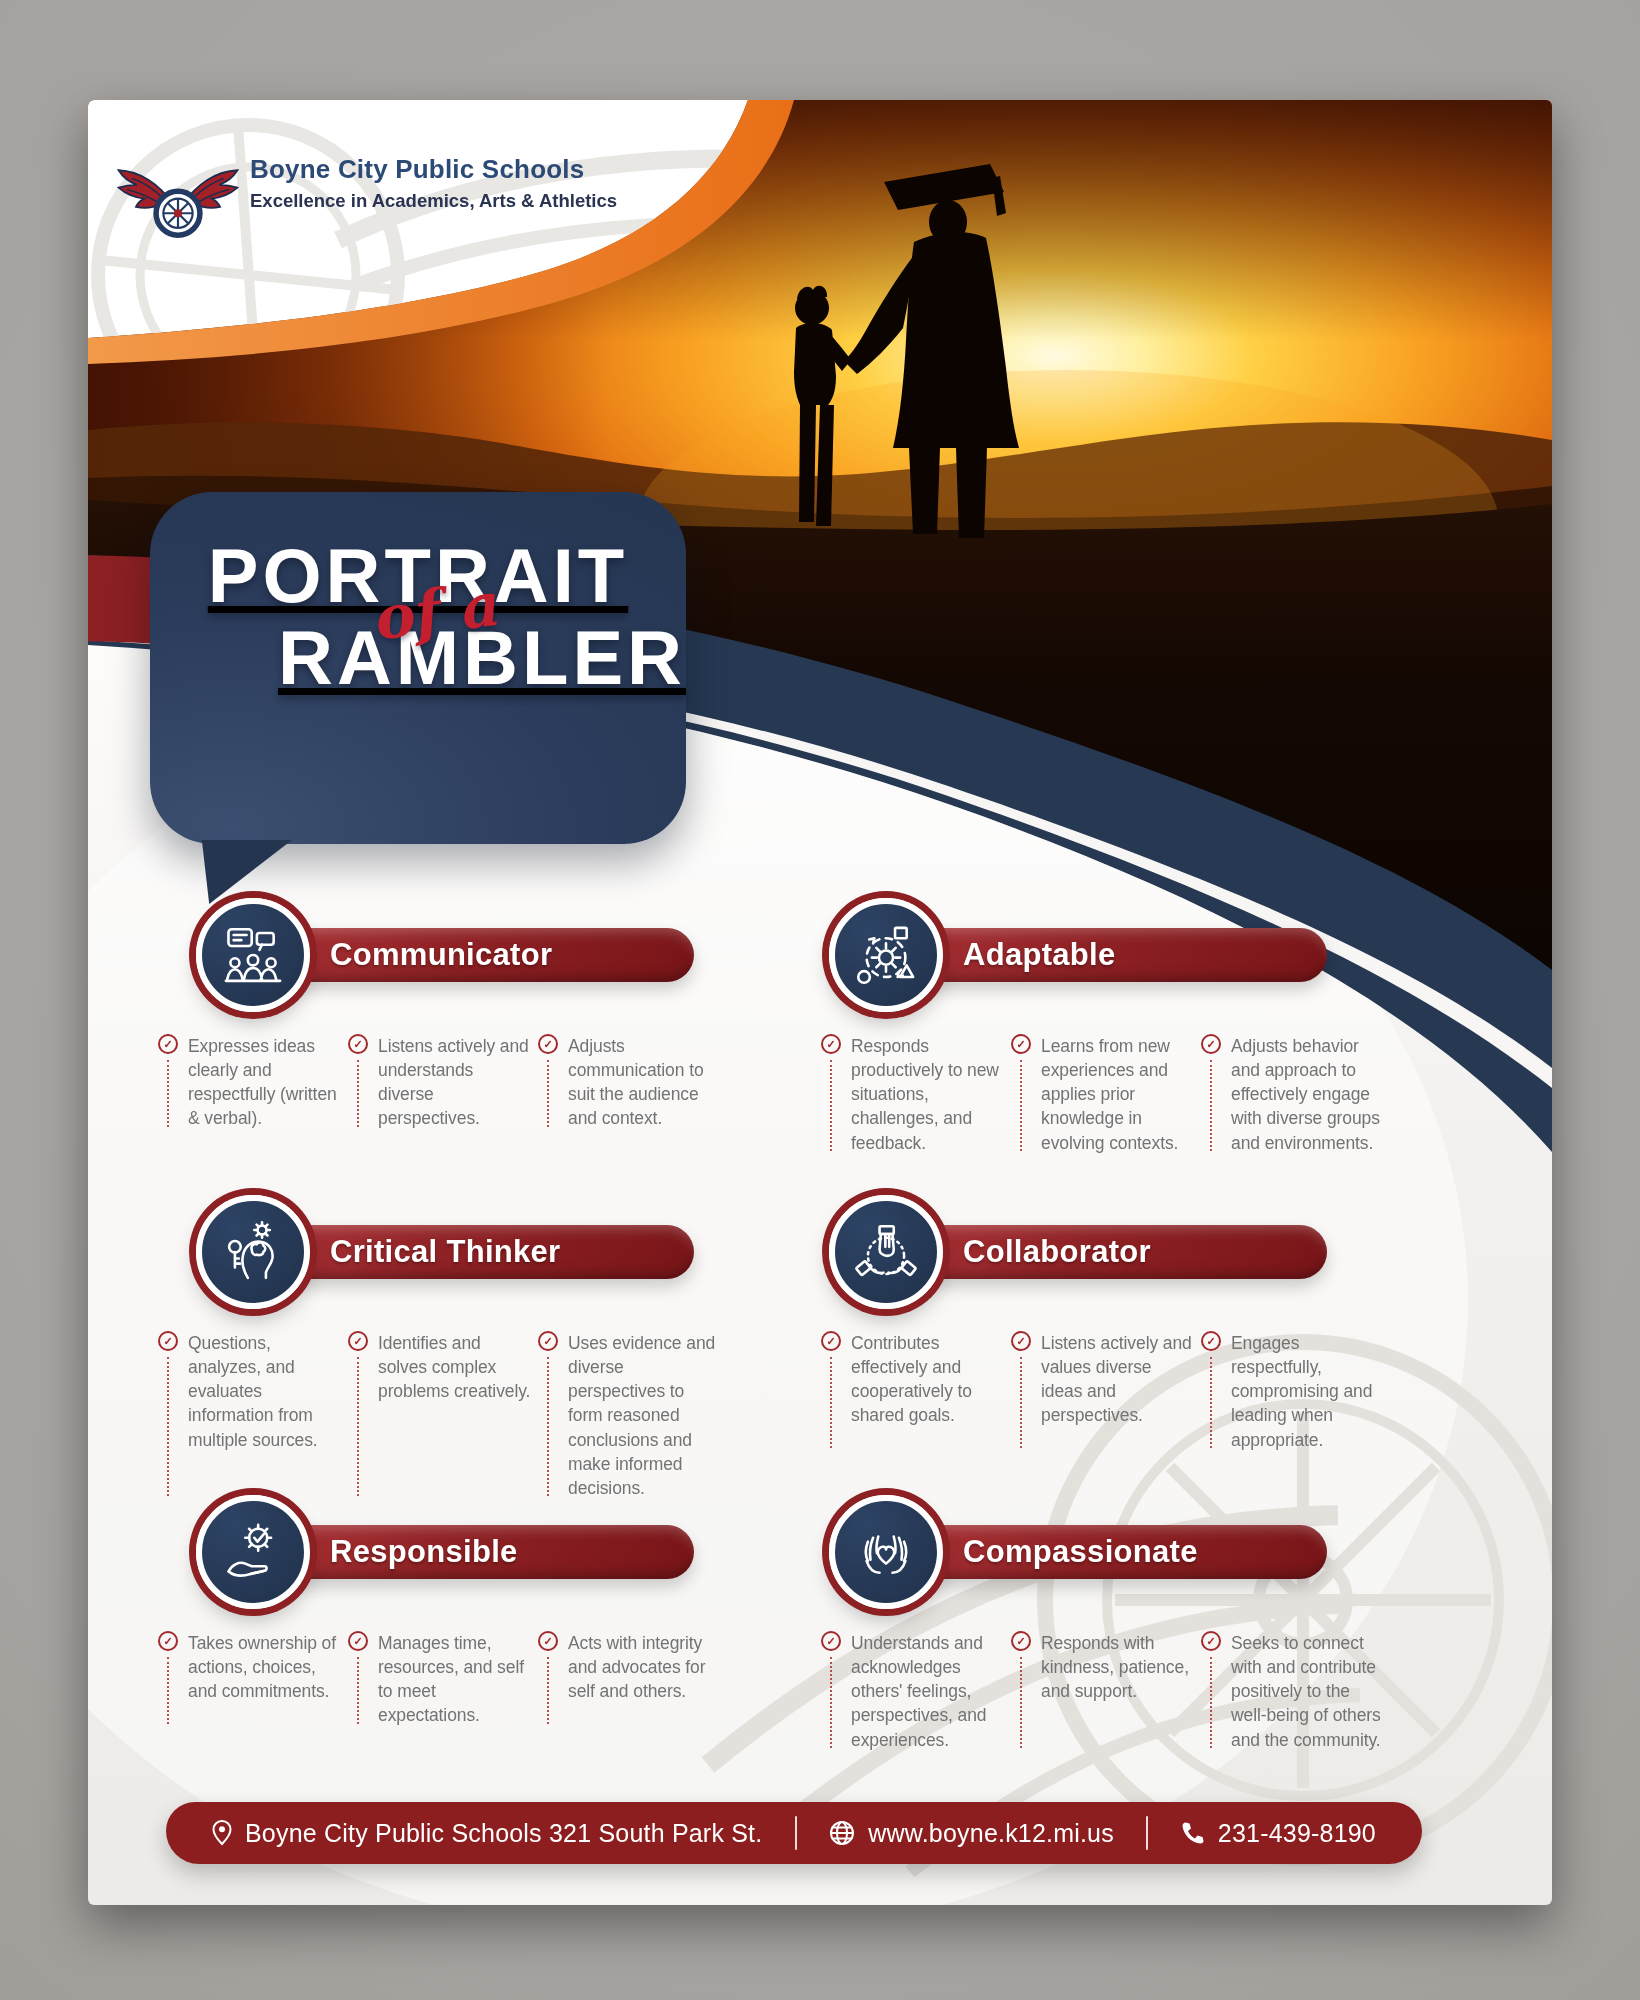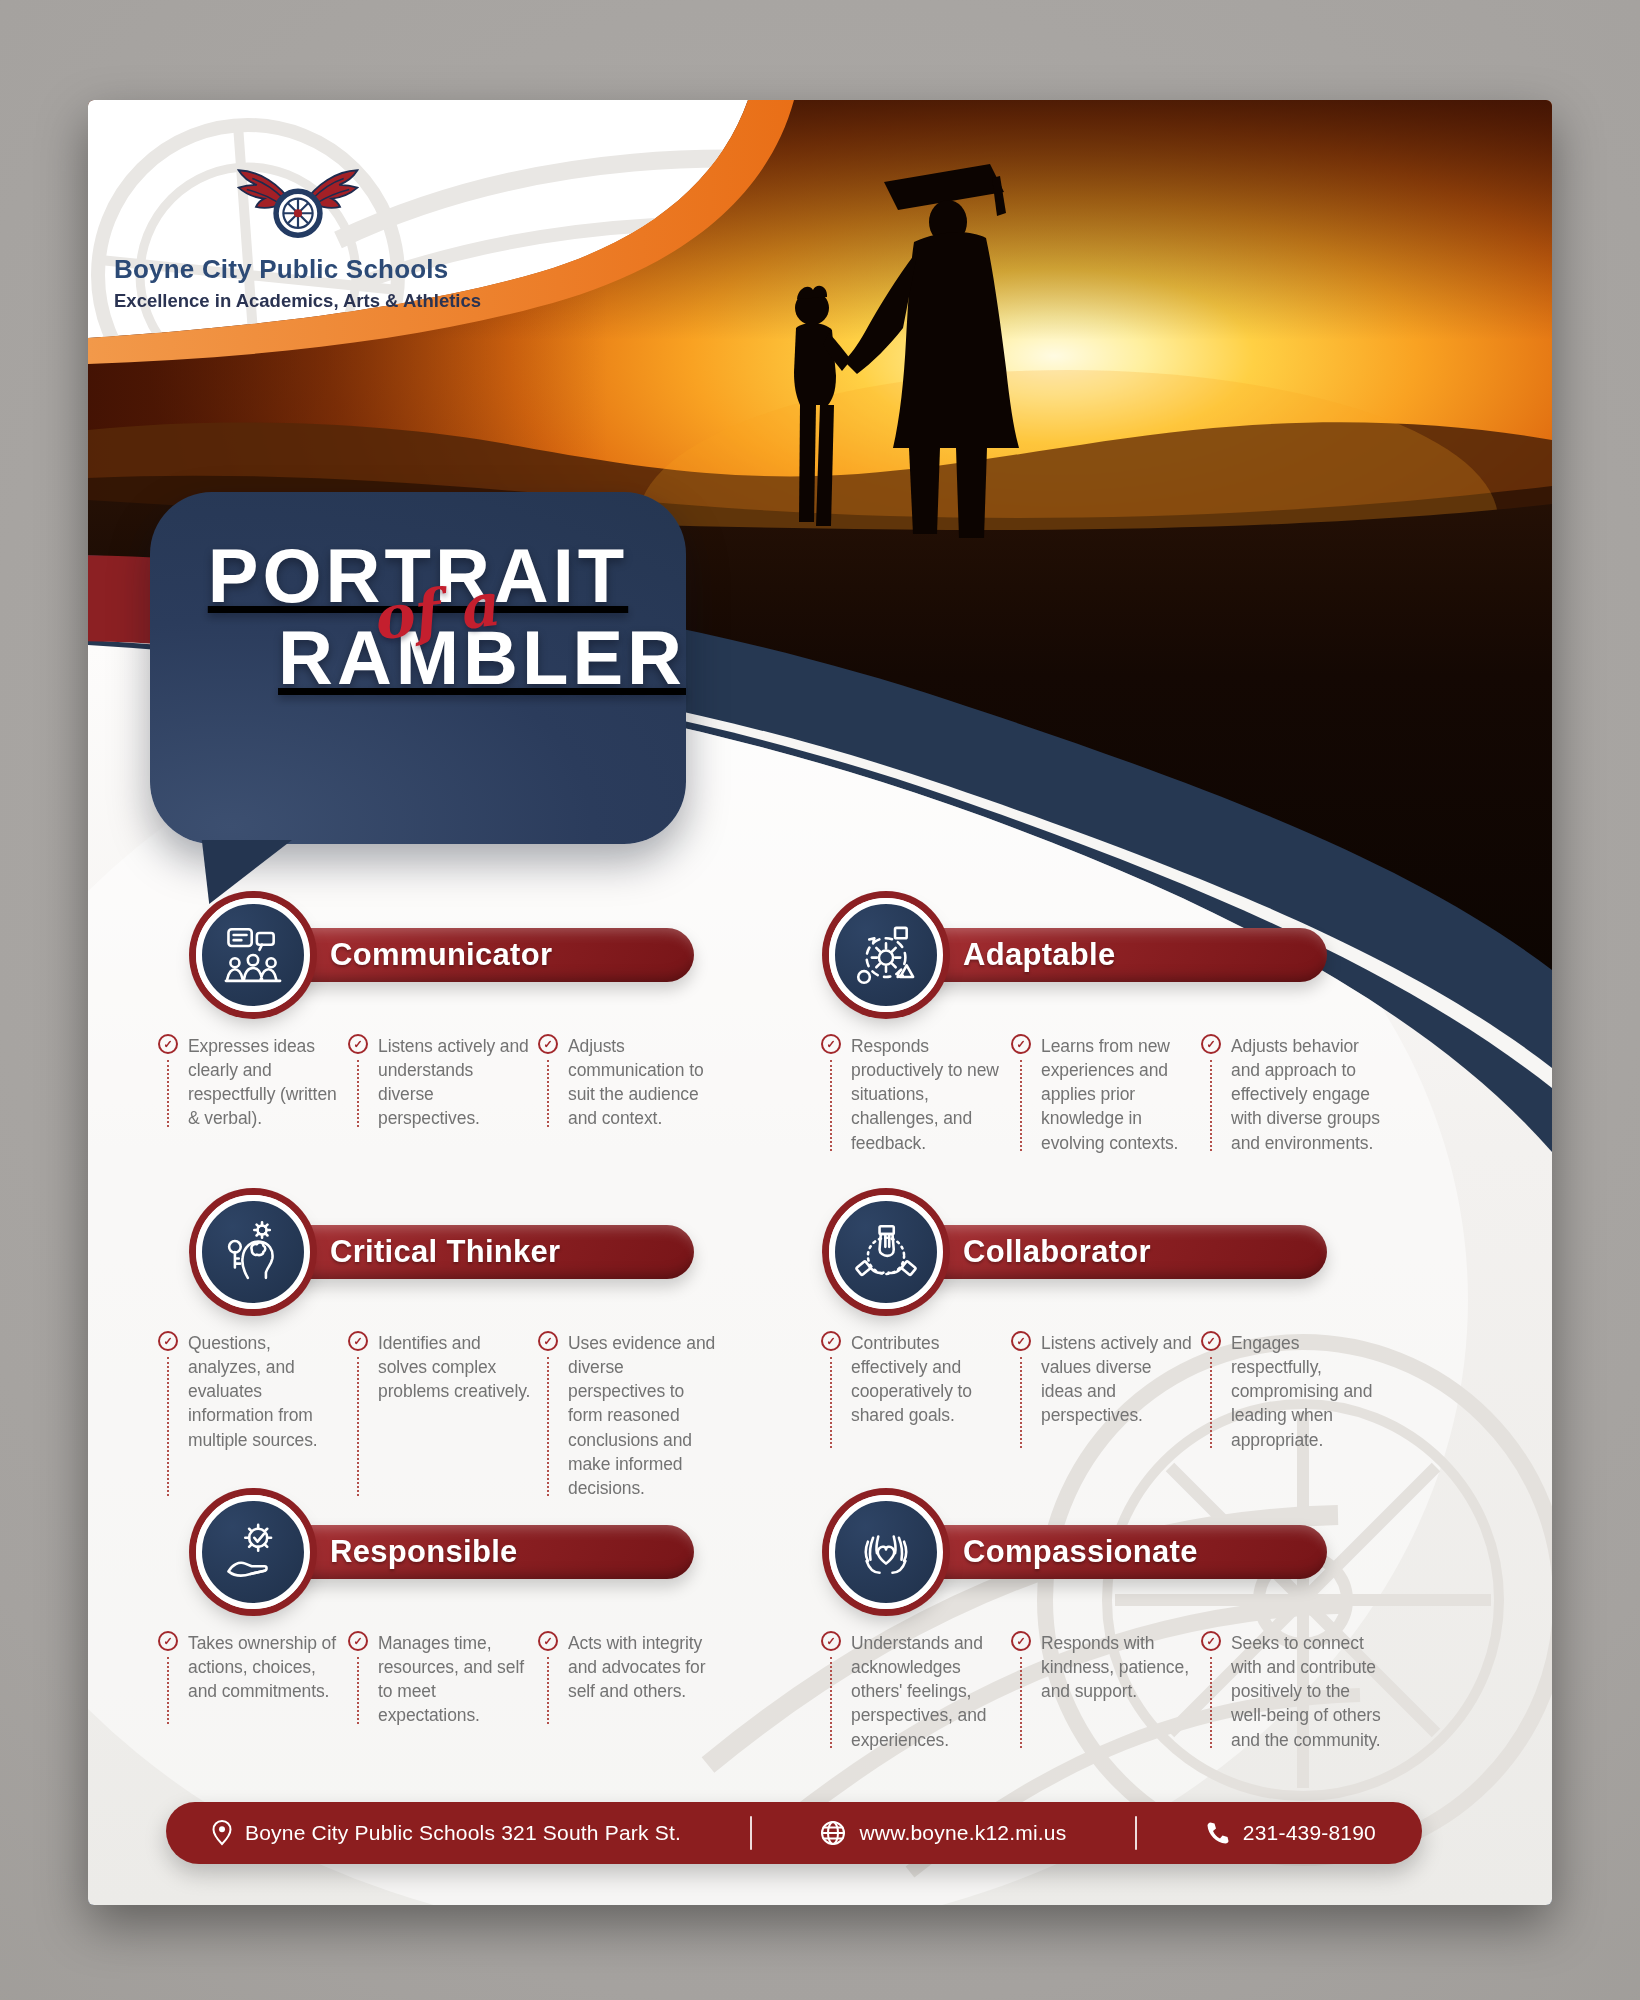--- a/index.html
+++ b/index.html
@@ -9,21 +9,21 @@
     font-family:"Liberation Sans", sans-serif;
   }
   .poster{
     position:absolute;left:88px;top:100px;width:1464px;height:1805px;
     background:#ffffff;border-radius:6px;overflow:hidden;
     box-shadow:0 20px 50px rgba(0,0,0,.4);
   }
   .bg-art{position:absolute;left:0;top:0;width:1464px;height:1805px;}
 
   
-  .brand{position:absolute;left:26px;top:54px;display:flex;align-items:center;gap:8px;z-index:5;flex-direction:column;}
+  .brand{position:absolute;left:26px;top:54px;display:flex;align-items:flex-start;gap:8px;z-index:5;}
   .brand .name{font-weight:700;font-size:26px;color:#2c4a76;letter-spacing:.2px;}
   .brand .tag{font-weight:700;font-size:18.5px;color:#2a3352;margin-top:5px;}
 
   
   .bubble{
     position:absolute;left:62px;top:392px;width:536px;height:352px;border-radius:62px;z-index:6;
     background:radial-gradient(150% 130% at 15% 95%, #3c4f70 0%, #2b3c5c 45%, #243550 100%);
     box-shadow:0 18px 40px rgba(10,15,30,.35);
     text-decoration:underline;
   }
@@ -75,21 +75,21 @@
   .bullet p{margin:0 6px 0 0;font-size:17.5px;line-height:1.38;color:#737373;letter-spacing:-.1px;}
 
   
   .footerbar{
     position:absolute;left:78px;top:1702px;width:1256px;height:62px;z-index:5;
     background:#8c1e1f;border-radius:42px 42px 48px 48px;
     display:flex;align-items:center;justify-content:space-between;
     padding:0 46px;box-sizing:border-box;color:#fff;
     box-shadow:0 10px 22px rgba(0,0,0,.22);
   }
-  .fgroup{display:flex;align-items:center;gap:13px;font-size:21px;letter-spacing:.2px;white-space:nowrap;}
+  .fgroup{display:flex;align-items:center;gap:13px;font-size:25px;letter-spacing:.2px;white-space:nowrap;}
   .fdiv{width:2px;height:34px;background:rgba(255,255,255,.85);border-radius:1px;}
   .icon-line{stroke:#fff;fill:none;stroke-width:2;stroke-linecap:round;stroke-linejoin:round;}
 </style>
 </head>
 <body>
 
 <div class="poster">
 
   <svg class="bg-art" viewBox="0 0 1464 1805" preserveAspectRatio="none">
     <defs>

